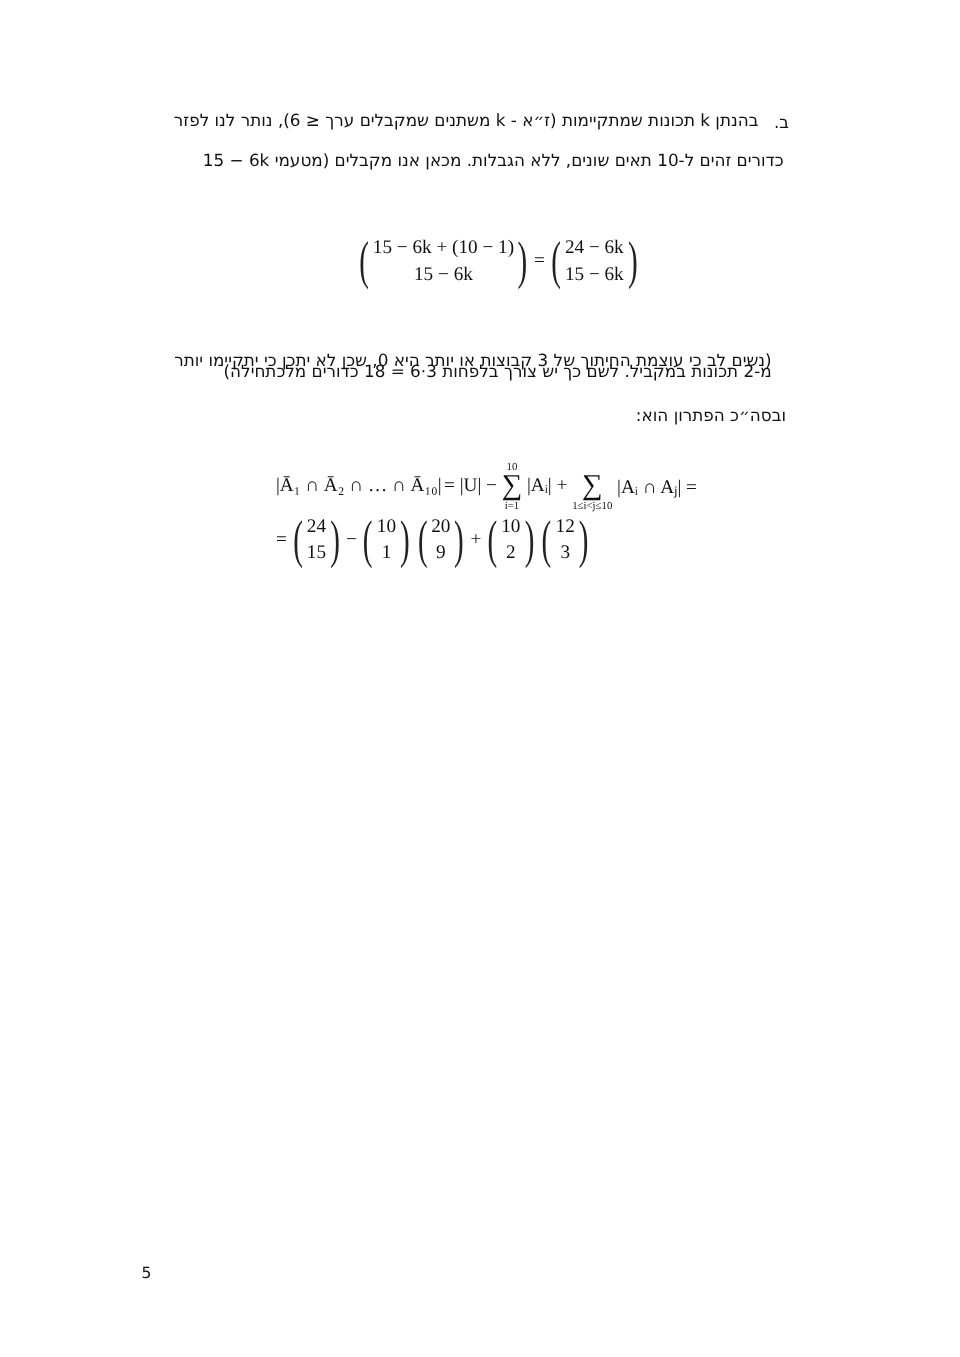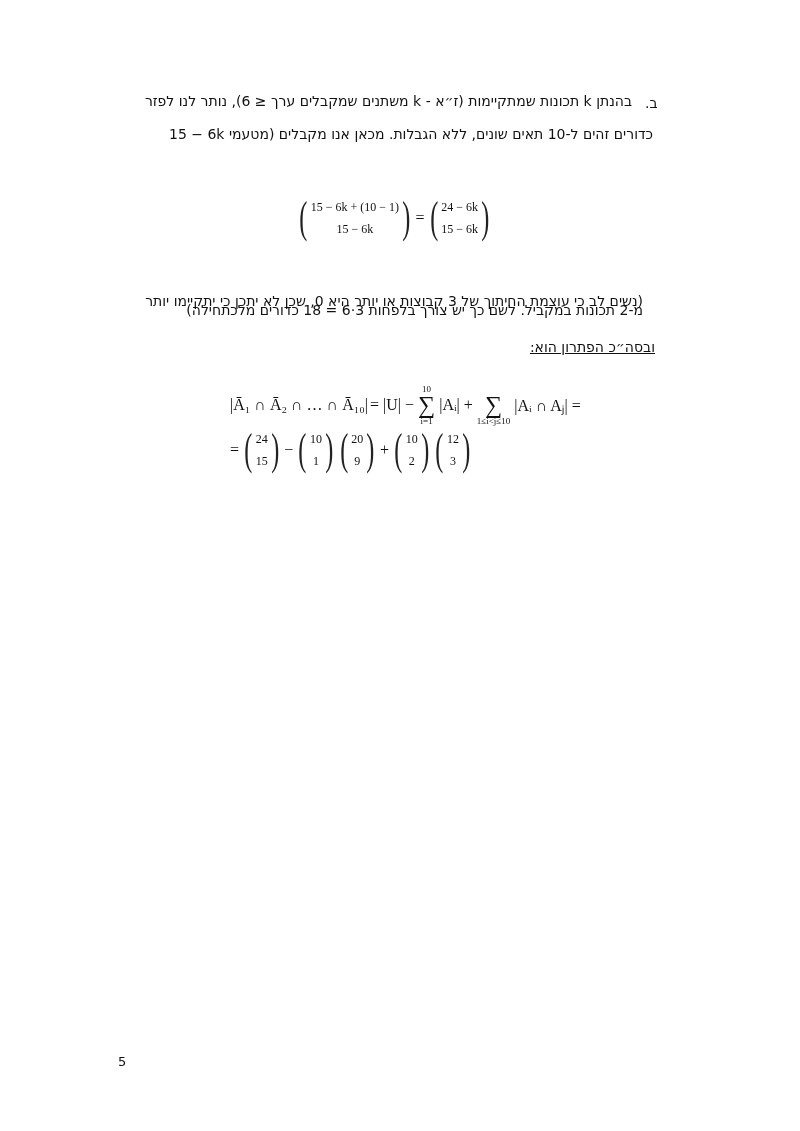--- a/index.html
+++ b/index.html
@@ -5,21 +5,21 @@
   html, body { margin:0; padding:0; background:#ffffff; }
   body { width:800px; height:1131px; position:relative; overflow:hidden; color:#111;
          font-family:"DejaVu Sans", sans-serif; }
   .page { position:absolute; left:0; top:0; width:800px; height:1131px; }
   .heb { font-family:"DejaVu Sans", sans-serif; font-size:14px; direction:rtl; unicode-bidi:plaintext; }
   .line { position:absolute; white-space:nowrap; }
   .ital { }
   .section-label { position:absolute; top:95px; left:645px; font-size:14px; font-family:"DejaVu Sans", sans-serif; }
   .binom { display:inline-flex; align-items:center; vertical-align:middle; }
   .binom .paren { font-family:"Liberation Serif", serif; font-size:44px; font-weight:100; line-height:1; transform:scaleX(0.55); color:#222; }
-  .binom .stack { display:inline-flex; flex-direction:column; align-items:center; font-family:"Liberation Serif", serif; font-size:12px; line-height:22px; }
+  .binom .stack { display:inline-flex; flex-direction:column; align-items:center; font-family:"Liberation Serif", serif; font-size:16px; line-height:22px; }
   .eqrow { position:absolute; display:flex; align-items:center; font-family:"Liberation Serif", serif; font-size:16px; white-space:nowrap; }
   .op { margin:0 2px; }
   .sum { display:inline-flex; flex-direction:column; align-items:center; font-size:9px; line-height:10px; vertical-align:middle; margin:0 2px; }
   .sum .sig { font-size:24px; line-height:22px; }
   .pagenum { position:absolute; left:118px; top:1054px; font-size:13px; font-family:"DejaVu Sans", sans-serif; }
 </style>
 </head>
 <body>
 
 <div class="page">
@@ -44,21 +44,21 @@
       <span class="stack">
         <span>24 − 6k</span>
         <span>15 − 6k</span>
       </span>
       <span class="paren">)</span>
     </span>
   </div>
 
   <div class="line heb" style="top:293px; right:157px;">(נשים לב כי עוצמת החיתוך של 3 קבוצות או יותר היא 0, שכן לא יתכן כי יתקיימו יותר</div>
   <div class="line heb" style="top:302px; right:157px;">מ-2 תכונות במקביל. לשם כך יש צורך בלפחות 3·6 = 18 כדורים מלכתחילה)</div>
-  <div class="line heb" style="top:339px; right:145px;text-decoration:underline;">ובסה״כ הפתרון הוא:</div>
+  <div class="line heb" style="top:339px; right:145px;">ובסה״כ הפתרון הוא:</div>
 
   <div class="eqrow" style="top:384px; left:230px;">
     <span class="ital">|Ā₁ ∩ Ā₂ ∩ … ∩ Ā₁₀|</span>
     <span class="op">= |U| −</span>
     <span class="sum">
       <span>10</span>
       <span class="sig">∑</span>
       <span>i=1</span>
     </span>
     <span class="ital op">|Aᵢ| +</span>

